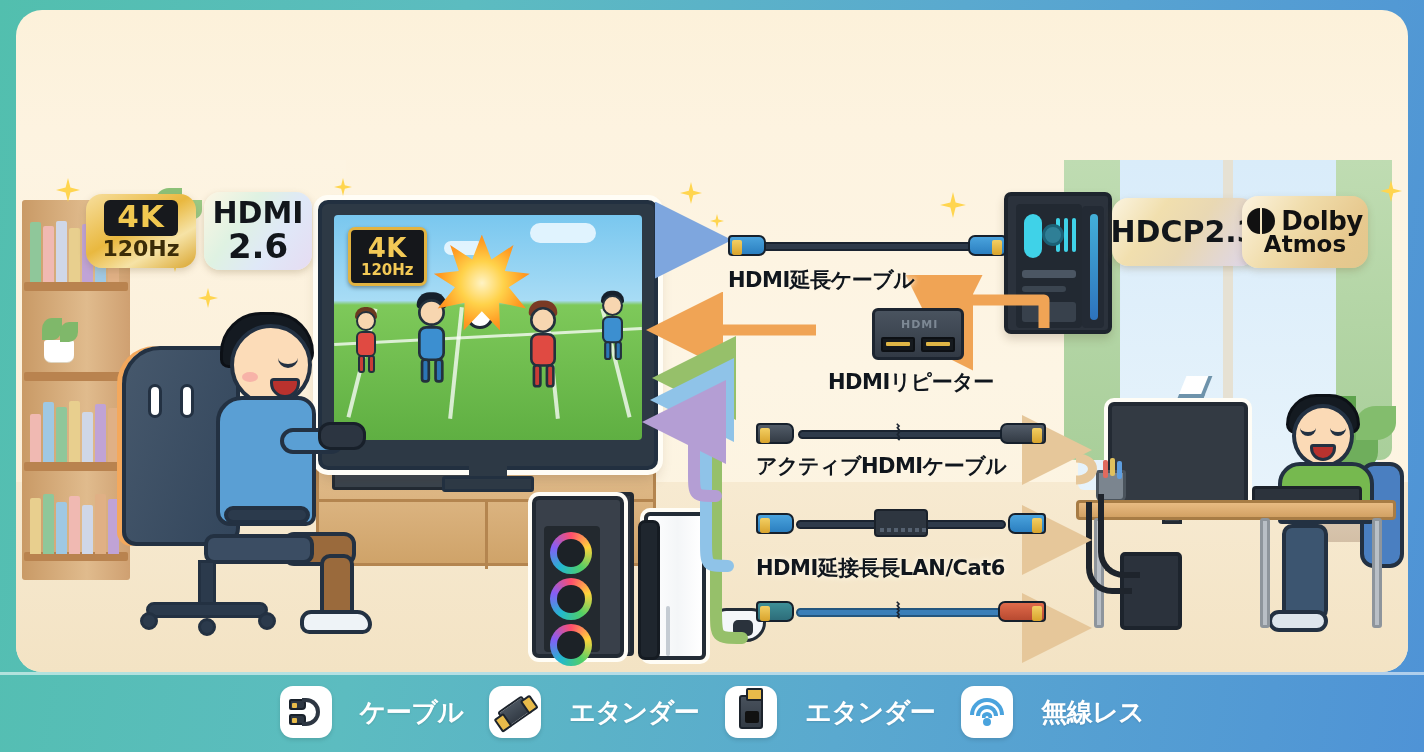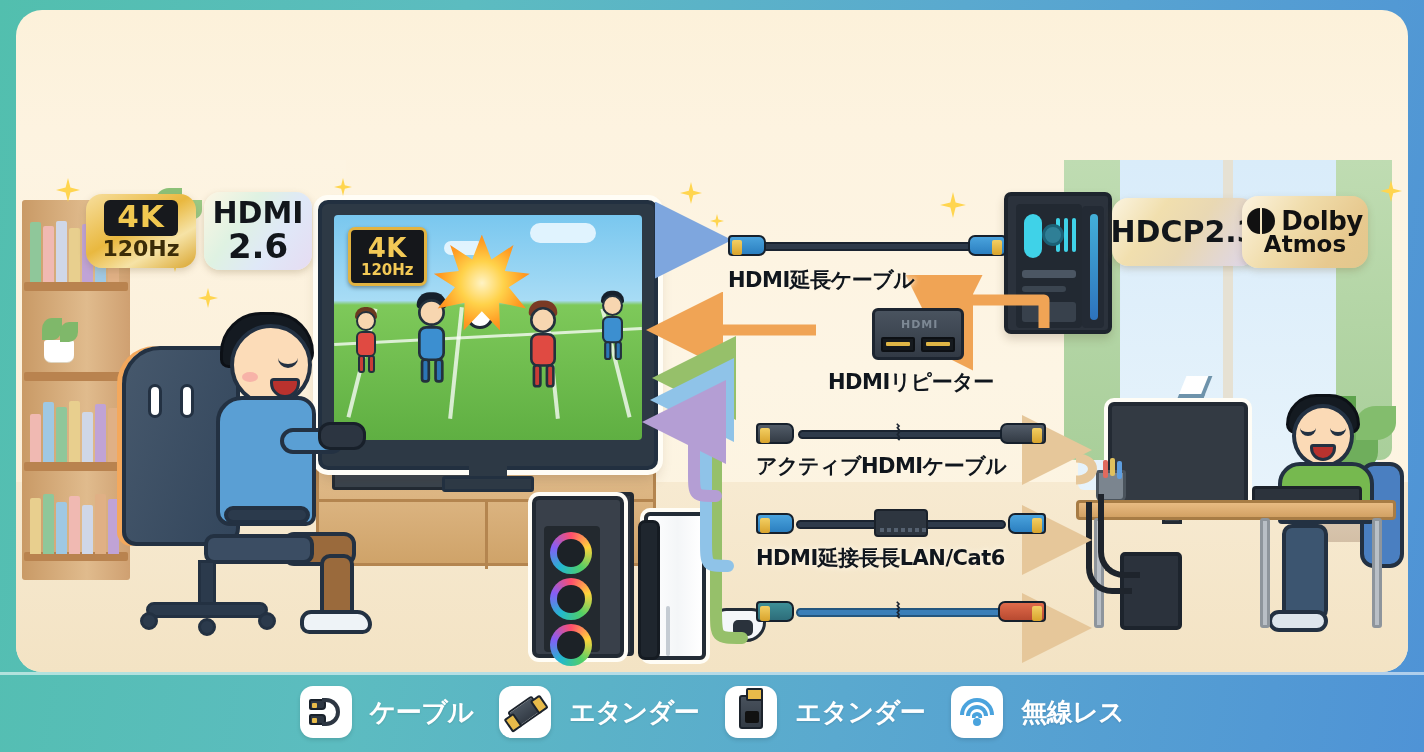--- a/index.html
+++ b/index.html
@@ -370,21 +370,21 @@
     position:absolute; background:#ffd54f; z-index:22;
     clip-path: polygon(50% 0%,60% 40%,100% 50%,60% 60%,50% 100%,40% 60%,0% 50%,40% 40%);
   }
 
   
   .footer {
     position:absolute; left:0; bottom:0; width:1424px; height:80px;
     display:flex; align-items:center; justify-content:center; gap:26px;
     z-index:50;
   }
-  .foot-item { display:flex; align-items:center; gap:18px; }
+  .foot-item { display:flex; align-items:center; gap:28px; }
   .foot-ico {
     width:52px; height:52px; background:#fff; border-radius:13px;
     display:flex; align-items:center; justify-content:center;
     box-shadow:0 2px 4px rgba(0,0,0,.13);
     position:relative; flex:none;
   }
   .foot-txt {
     font-size:26px; font-weight:900; color:#ffffff; white-space:nowrap;
     letter-spacing:-.5px; text-shadow:0 1px 2px rgba(0,0,0,.12);
   }
@@ -711,21 +711,21 @@
         <div class="plug left" style="left:0;background:linear-gradient(180deg,#4aa3dd,#2b7fc0)">
             <span class="gold"></span>
           </div>
         <div class="plug right" style="right:0;background:linear-gradient(180deg,#4aa3dd,#2b7fc0)">
             <span class="gold"></span>
           </div>
         <div class="ext-box" style="left:118px">
             <div class="ext-vent"></div>
           </div>
       </div>
-      <div class="dev-label" style="margin-top:8px">HDMI延接長長LAN/Cat6</div>
+      <div class="dev-label" style="margin-top:18px">HDMI延接長長LAN/Cat6</div>
     </div>
 
     <div class="dev" style="left:740px;top:588px;width:290px;">
       <div class="cbl" style="width:290px">
         <div class="cbl-wire" style="left:40px;width:212px;background:#3b7fb8;border-color:#24567e"></div>
         <div class="plug left" style="left:0;background:linear-gradient(180deg,#3e8f97,#2d6d7a)">
             <span class="gold"></span>
           </div>
         <div class="plug right" style="right:0;width:48px;background:linear-gradient(180deg,#e06a4a,#b84a31)">
             <span class="gold"></span>

